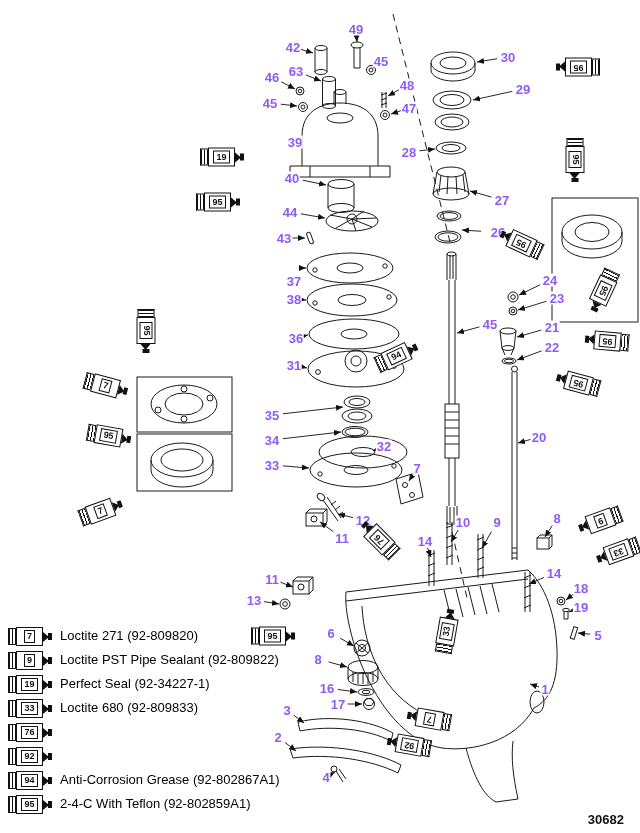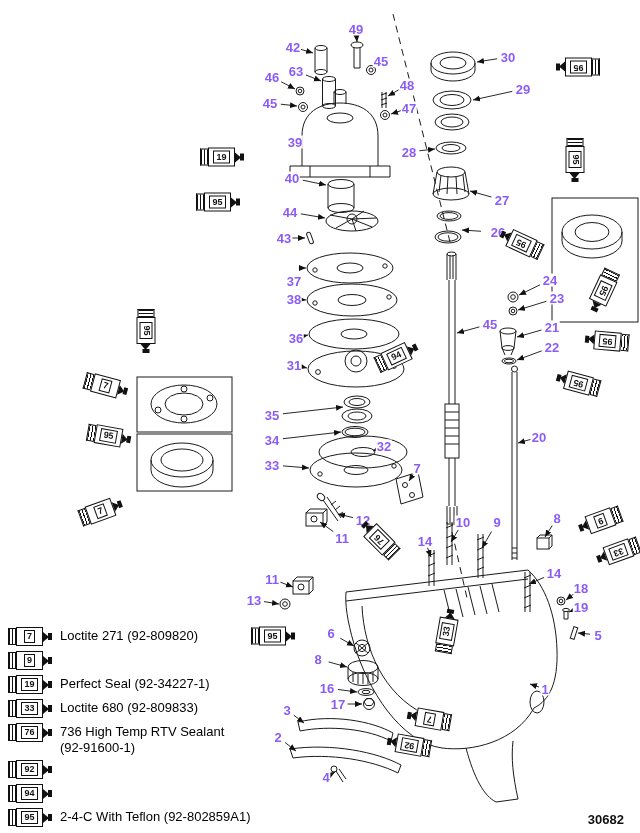--- a/index.html
+++ b/index.html
@@ -641,20 +641,21 @@
       </div>
       <div class="legend-row">
         <span class="tube">
           <span class="crimp"></span>
           <span class="tbody">
             <span class="num">9</span>
           </span>
           <span class="neck"></span>
           <span class="tip"></span>
         </span>
+        <span class="ltext">Loctite PST Pipe Sealant (92-809822)</span>
       </div>
       <div class="legend-row">
         <span class="tube">
           <span class="crimp"></span>
           <span class="tbody">
             <span class="num">19</span>
           </span>
           <span class="neck"></span>
           <span class="tip"></span>
         </span>
@@ -673,41 +674,41 @@
       </div>
       <div class="legend-row">
         <span class="tube">
           <span class="crimp"></span>
           <span class="tbody">
             <span class="num">76</span>
           </span>
           <span class="neck"></span>
           <span class="tip"></span>
         </span>
-        <span class="ltext">736 High Temp RTV Sealant<div class="lsub">(92-91600-1)</div></span>
       </div>
       <div class="legend-row">
         <span class="tube">
           <span class="crimp"></span>
           <span class="tbody">
             <span class="num">92</span>
           </span>
           <span class="neck"></span>
           <span class="tip"></span>
         </span>
       </div>
       <div class="legend-row">
         <span class="tube">
           <span class="crimp"></span>
           <span class="tbody">
             <span class="num">94</span>
           </span>
           <span class="neck"></span>
           <span class="tip"></span>
         </span>
+        <span class="ltext">Anti-Corrosion Grease (92-802867A1)</span>
       </div>
       <div class="legend-row">
         <span class="tube">
           <span class="crimp"></span>
           <span class="tbody">
             <span class="num">95</span>
           </span>
           <span class="neck"></span>
           <span class="tip"></span>
         </span>

